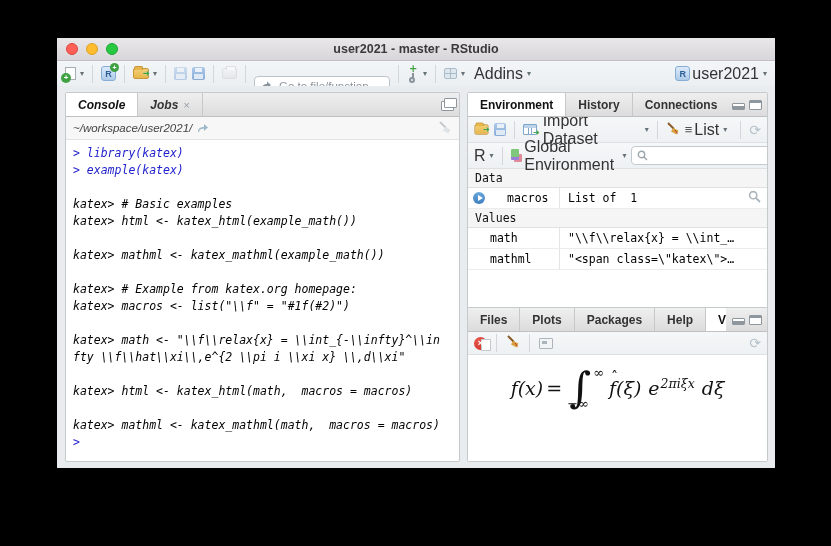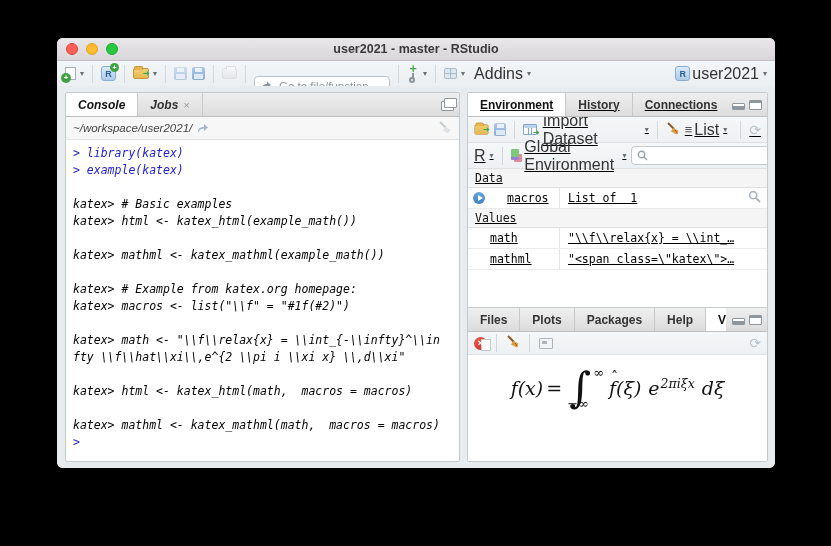--- a/index.html
+++ b/index.html
@@ -3,21 +3,21 @@
 <meta charset="utf-8">
 <style>
   html,body{margin:0;padding:0;}
   body{
     width:831px;height:546px;background:#000;position:relative;overflow:hidden;
     font-family:"Liberation Sans","DejaVu Sans",sans-serif;
     -webkit-font-smoothing:antialiased;
   }
   .window{
     position:absolute;left:57px;top:38px;width:718px;height:430px;
-    border-radius:6px;overflow:hidden;background:#e5e5e5;
+    border-radius:1px;overflow:hidden;background:#e5e5e5;
     box-shadow:0 16px 40px rgba(0,0,0,.6),0 0 0 1px rgba(0,0,0,.35);
   }
   
   .titlebar{
     height:22px;background:linear-gradient(#eae7ea,#d9d6d9);
     border-bottom:1px solid #c2bec2;position:relative;
     display:flex;align-items:center;justify-content:center;
   }
   .lights{position:absolute;left:9px;top:5px;display:flex;gap:8px;}
   .light{width:12px;height:12px;border-radius:50%;display:inline-block;}
@@ -86,21 +86,21 @@
   .ic-play::after{content:"";position:absolute;left:4.5px;top:3px;border-left:5px solid #fff;border-top:3px solid transparent;border-bottom:3px solid transparent;}
   .ic-clear-red{width:13px;height:13px;border-radius:50%;background:radial-gradient(circle at 35% 30%,#e8584e,var(--clear_red));
     color:#fff;font:bold 9px/13px "Liberation Sans",sans-serif;text-align:center;position:relative;z-index:1;}
   .ic-clear-red::before{content:"";position:absolute;right:-4px;top:2px;width:8px;height:10px;background:#fff;border:1px solid #c3c8cc;z-index:-1;}
   .ic-popout{width:12px;height:9px;border:1px solid #9aa5ad;border-radius:1px;background:#f2f4f6;position:relative;}
   .ic-popout::after{content:"";position:absolute;left:2px;top:2px;width:5px;height:3px;background:#9aa5ad;}
   
   .content{position:absolute;left:0;right:0;top:48px;bottom:0;background:#e9ecef;}
   .panel{position:absolute;background:#fff;border:1px solid #c5cacd;box-sizing:border-box;overflow:hidden;border-radius:2px;}
   .panel-console{left:8px;top:6px;width:395px;height:370px;font-style:italic;}
-  .panel-env{left:410px;top:6px;width:301px;height:223px;text-decoration:underline;}
+  .panel-env{left:410px;top:6px;width:301px;height:223px;}
   .panel-files{left:410px;top:221px;width:301px;height:155px;}
   .tabbar{height:23px;background:linear-gradient(#efefef,#dcdcdc);border-bottom:1px solid #c0c0c0;
     display:flex;align-items:stretch;position:relative;}
   .tab{padding:0 12px;line-height:22px;font-size:12px;font-weight:bold;color:#333;
     border-right:1px solid #c8c8c8;display:flex;align-items:center;gap:5px;white-space:nowrap;}
   .tab.active{background:#fff;color:#111;}
   .tabx{color:#9aa0a6;font-weight:normal;font-size:11px;}
   .tab-icons{position:absolute;right:0;top:0;height:23px;display:flex;align-items:center;gap:4px;
     padding:0 5px 0 6px;background:linear-gradient(#efefef,#dcdcdc);}
   

